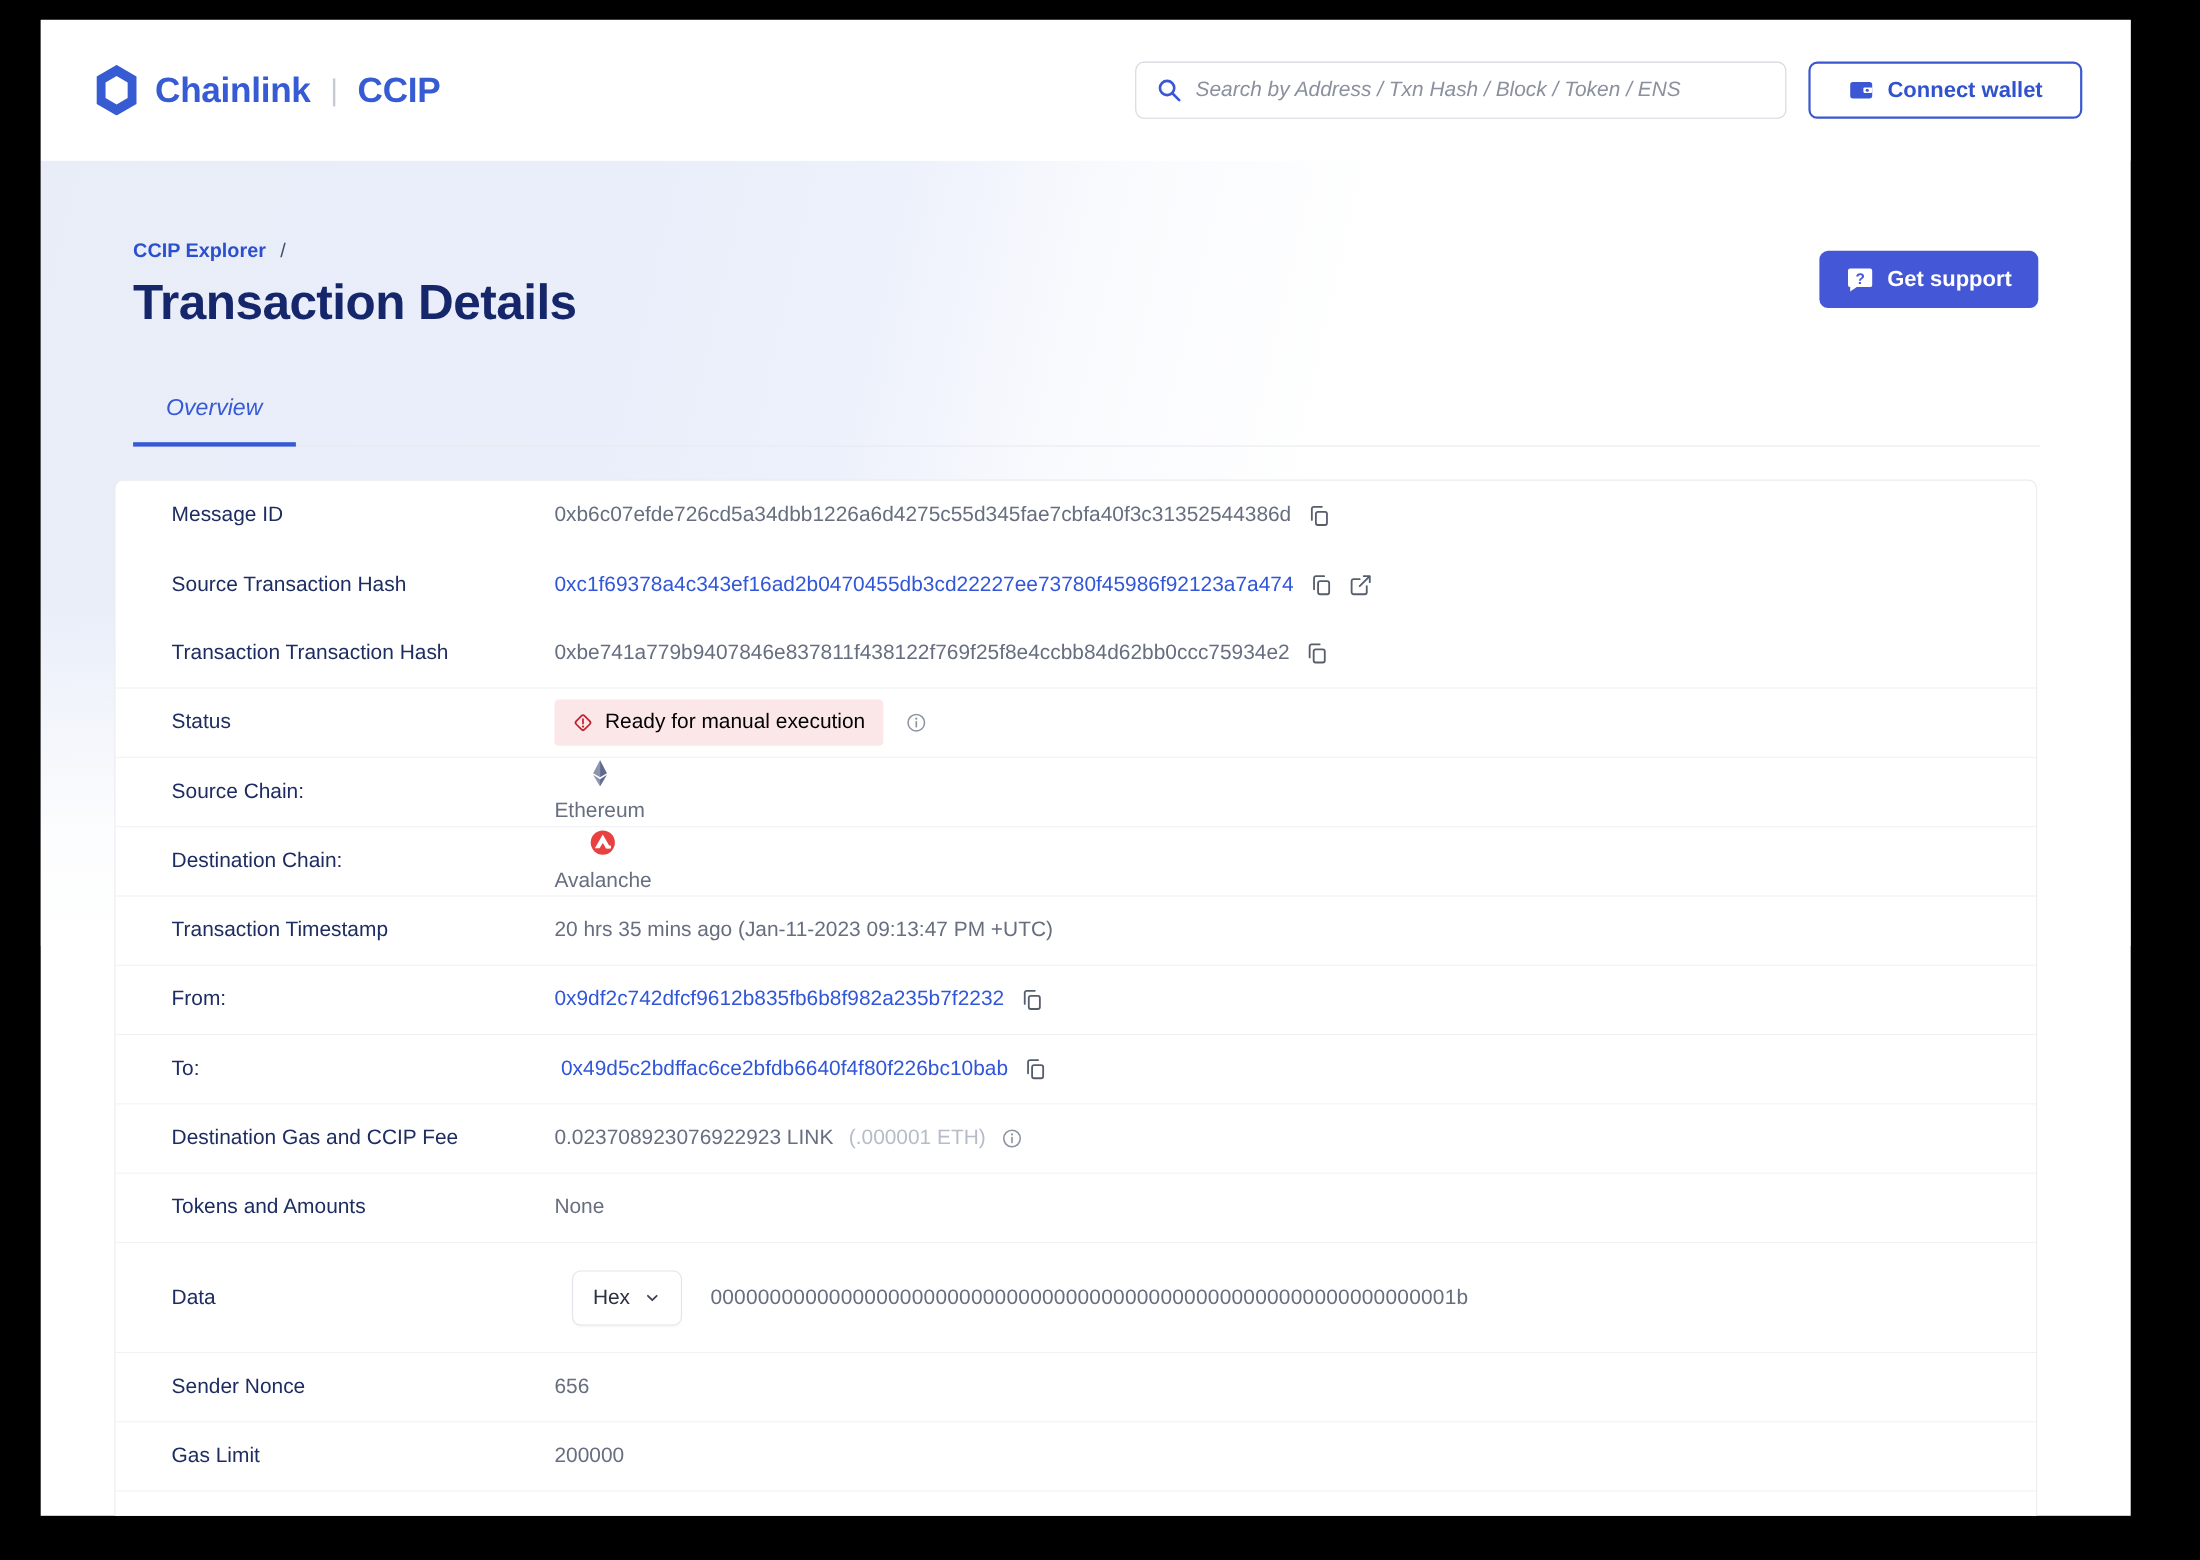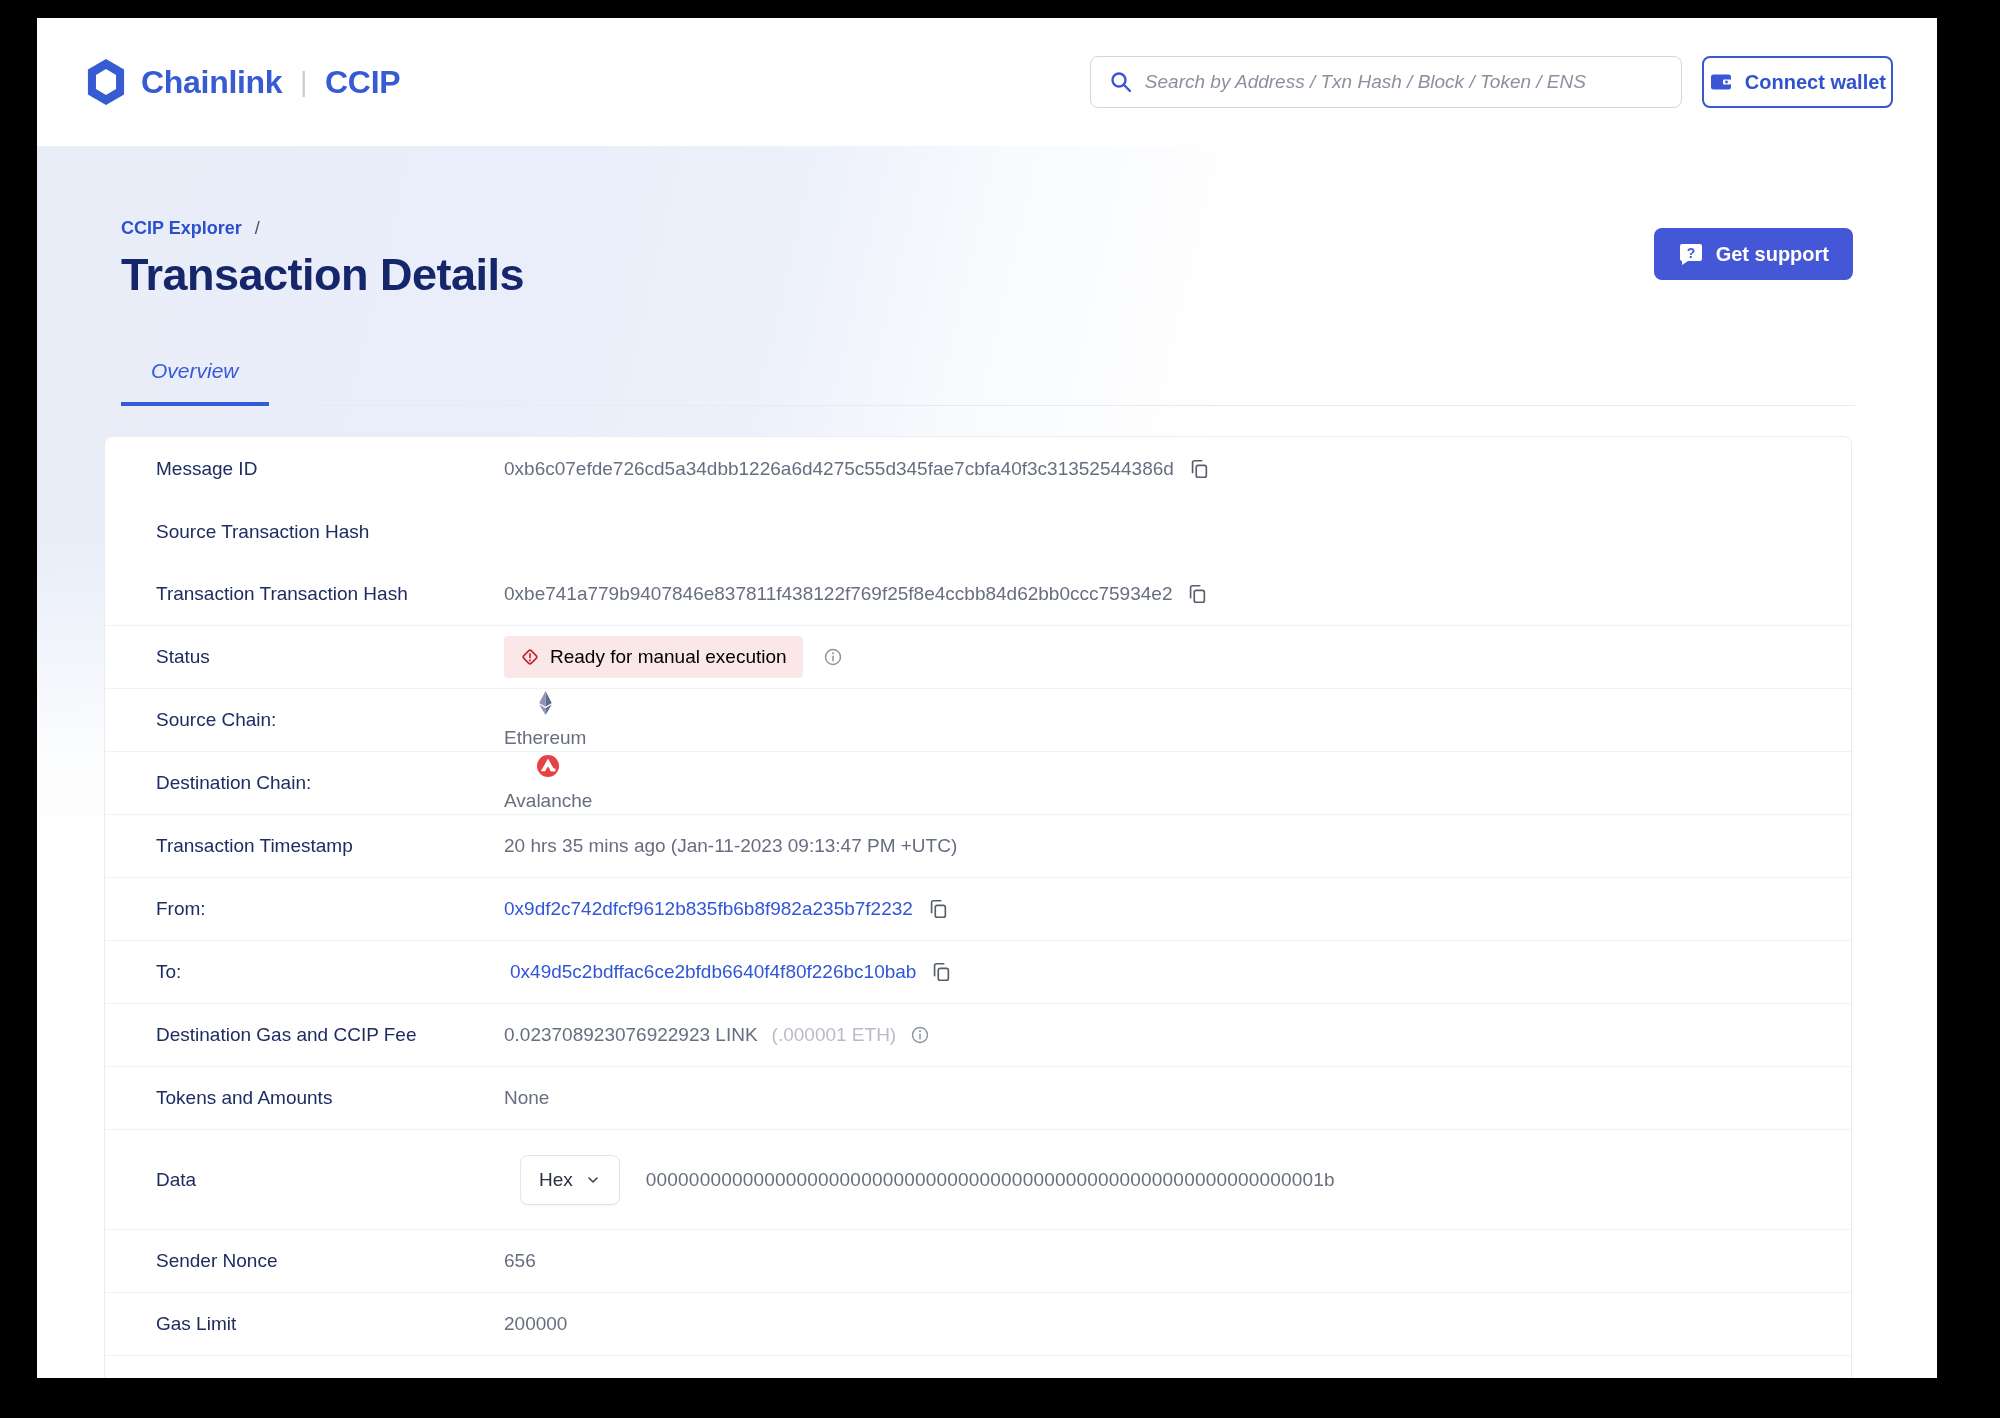--- a/index.html
+++ b/index.html
@@ -25,21 +25,21 @@
   .search-box {
     width:592px; height:52px; border:1px solid #d3d6de; border-radius:8px;
     display:flex; align-items:center; gap:12px; padding:0 18px; background:#fff;
   }
   .search-box input {
     border:none; outline:none; flex:1; font-size:19px; color:#333a48;
     font-family:"Liberation Sans", sans-serif; background:transparent;
   }
   .search-box input::placeholder { font-style:italic; color:#8b909e; }
   .connect-btn {
-    height:52px; padding:0 5px; background:#fff; cursor:pointer;
+    height:52px; padding:0 34px; background:#fff; cursor:pointer;
     border:2px solid #3a57d0; border-radius:8px; color:#3152ce;
     font-size:20px; font-weight:bold; display:flex; align-items:center; gap:12px;
     font-family:"Liberation Sans", sans-serif;
   }
 
   
   .main { position:relative; }
   .hero-bg {
     position:absolute; top:0; left:0; right:0; height:714px; z-index:0; pointer-events:none;
     background:
@@ -169,20 +169,36 @@
               <svg width="22" height="22" viewBox="0 0 24 24">
                 <rect x="9" y="8" width="11" height="13" rx="2" fill="none" stroke="#565d6b" stroke-width="1.8"></rect>
                 <path d="M5 16 V5 a2 2 0 0 1 2-2 h8" fill="none" stroke="#565d6b" stroke-width="1.8" stroke-linecap="round"></path>
               </svg>
             </button>
           </div>
         </div>
 
         <div class="row no-divider">
           <div class="row-label">Source Transaction Hash</div>
+          <div class="row-value">
+            <a class="hash-link">0xc1f69378a4c343ef16ad2b0470455db3cd22227ee73780f45986f92123a7a474</a>
+            <button class="icon-btn">
+              <svg width="22" height="22" viewBox="0 0 24 24">
+                <rect x="9" y="8" width="11" height="13" rx="2" fill="none" stroke="#565d6b" stroke-width="1.8"></rect>
+                <path d="M5 16 V5 a2 2 0 0 1 2-2 h8" fill="none" stroke="#565d6b" stroke-width="1.8" stroke-linecap="round"></path>
+              </svg>
+            </button>
+            <button class="icon-btn">
+              <svg width="22" height="22" viewBox="0 0 24 24">
+                <path d="M18 13 v6 a2 2 0 0 1 -2 2 H5 a2 2 0 0 1 -2 -2 V8 a2 2 0 0 1 2 -2 h6" fill="none" stroke="#565d6b" stroke-width="1.8" stroke-linecap="round"></path>
+                <polyline points="15,3 21,3 21,9" fill="none" stroke="#565d6b" stroke-width="1.8" stroke-linecap="round" stroke-linejoin="round"></polyline>
+                <line x1="11" y1="13" x2="20.5" y2="3.5" stroke="#565d6b" stroke-width="1.8" stroke-linecap="round"></line>
+              </svg>
+            </button>
+          </div>
         </div>
 
         <div class="row">
           <div class="row-label">Transaction Transaction Hash</div>
           <div class="row-value">
             <span>0xbe741a779b9407846e837811f438122f769f25f8e4ccbb84d62bb0ccc75934e2</span>
             <button class="icon-btn">
               <svg width="22" height="22" viewBox="0 0 24 24">
                 <rect x="9" y="8" width="11" height="13" rx="2" fill="none" stroke="#565d6b" stroke-width="1.8"></rect>
                 <path d="M5 16 V5 a2 2 0 0 1 2-2 h8" fill="none" stroke="#565d6b" stroke-width="1.8" stroke-linecap="round"></path>

